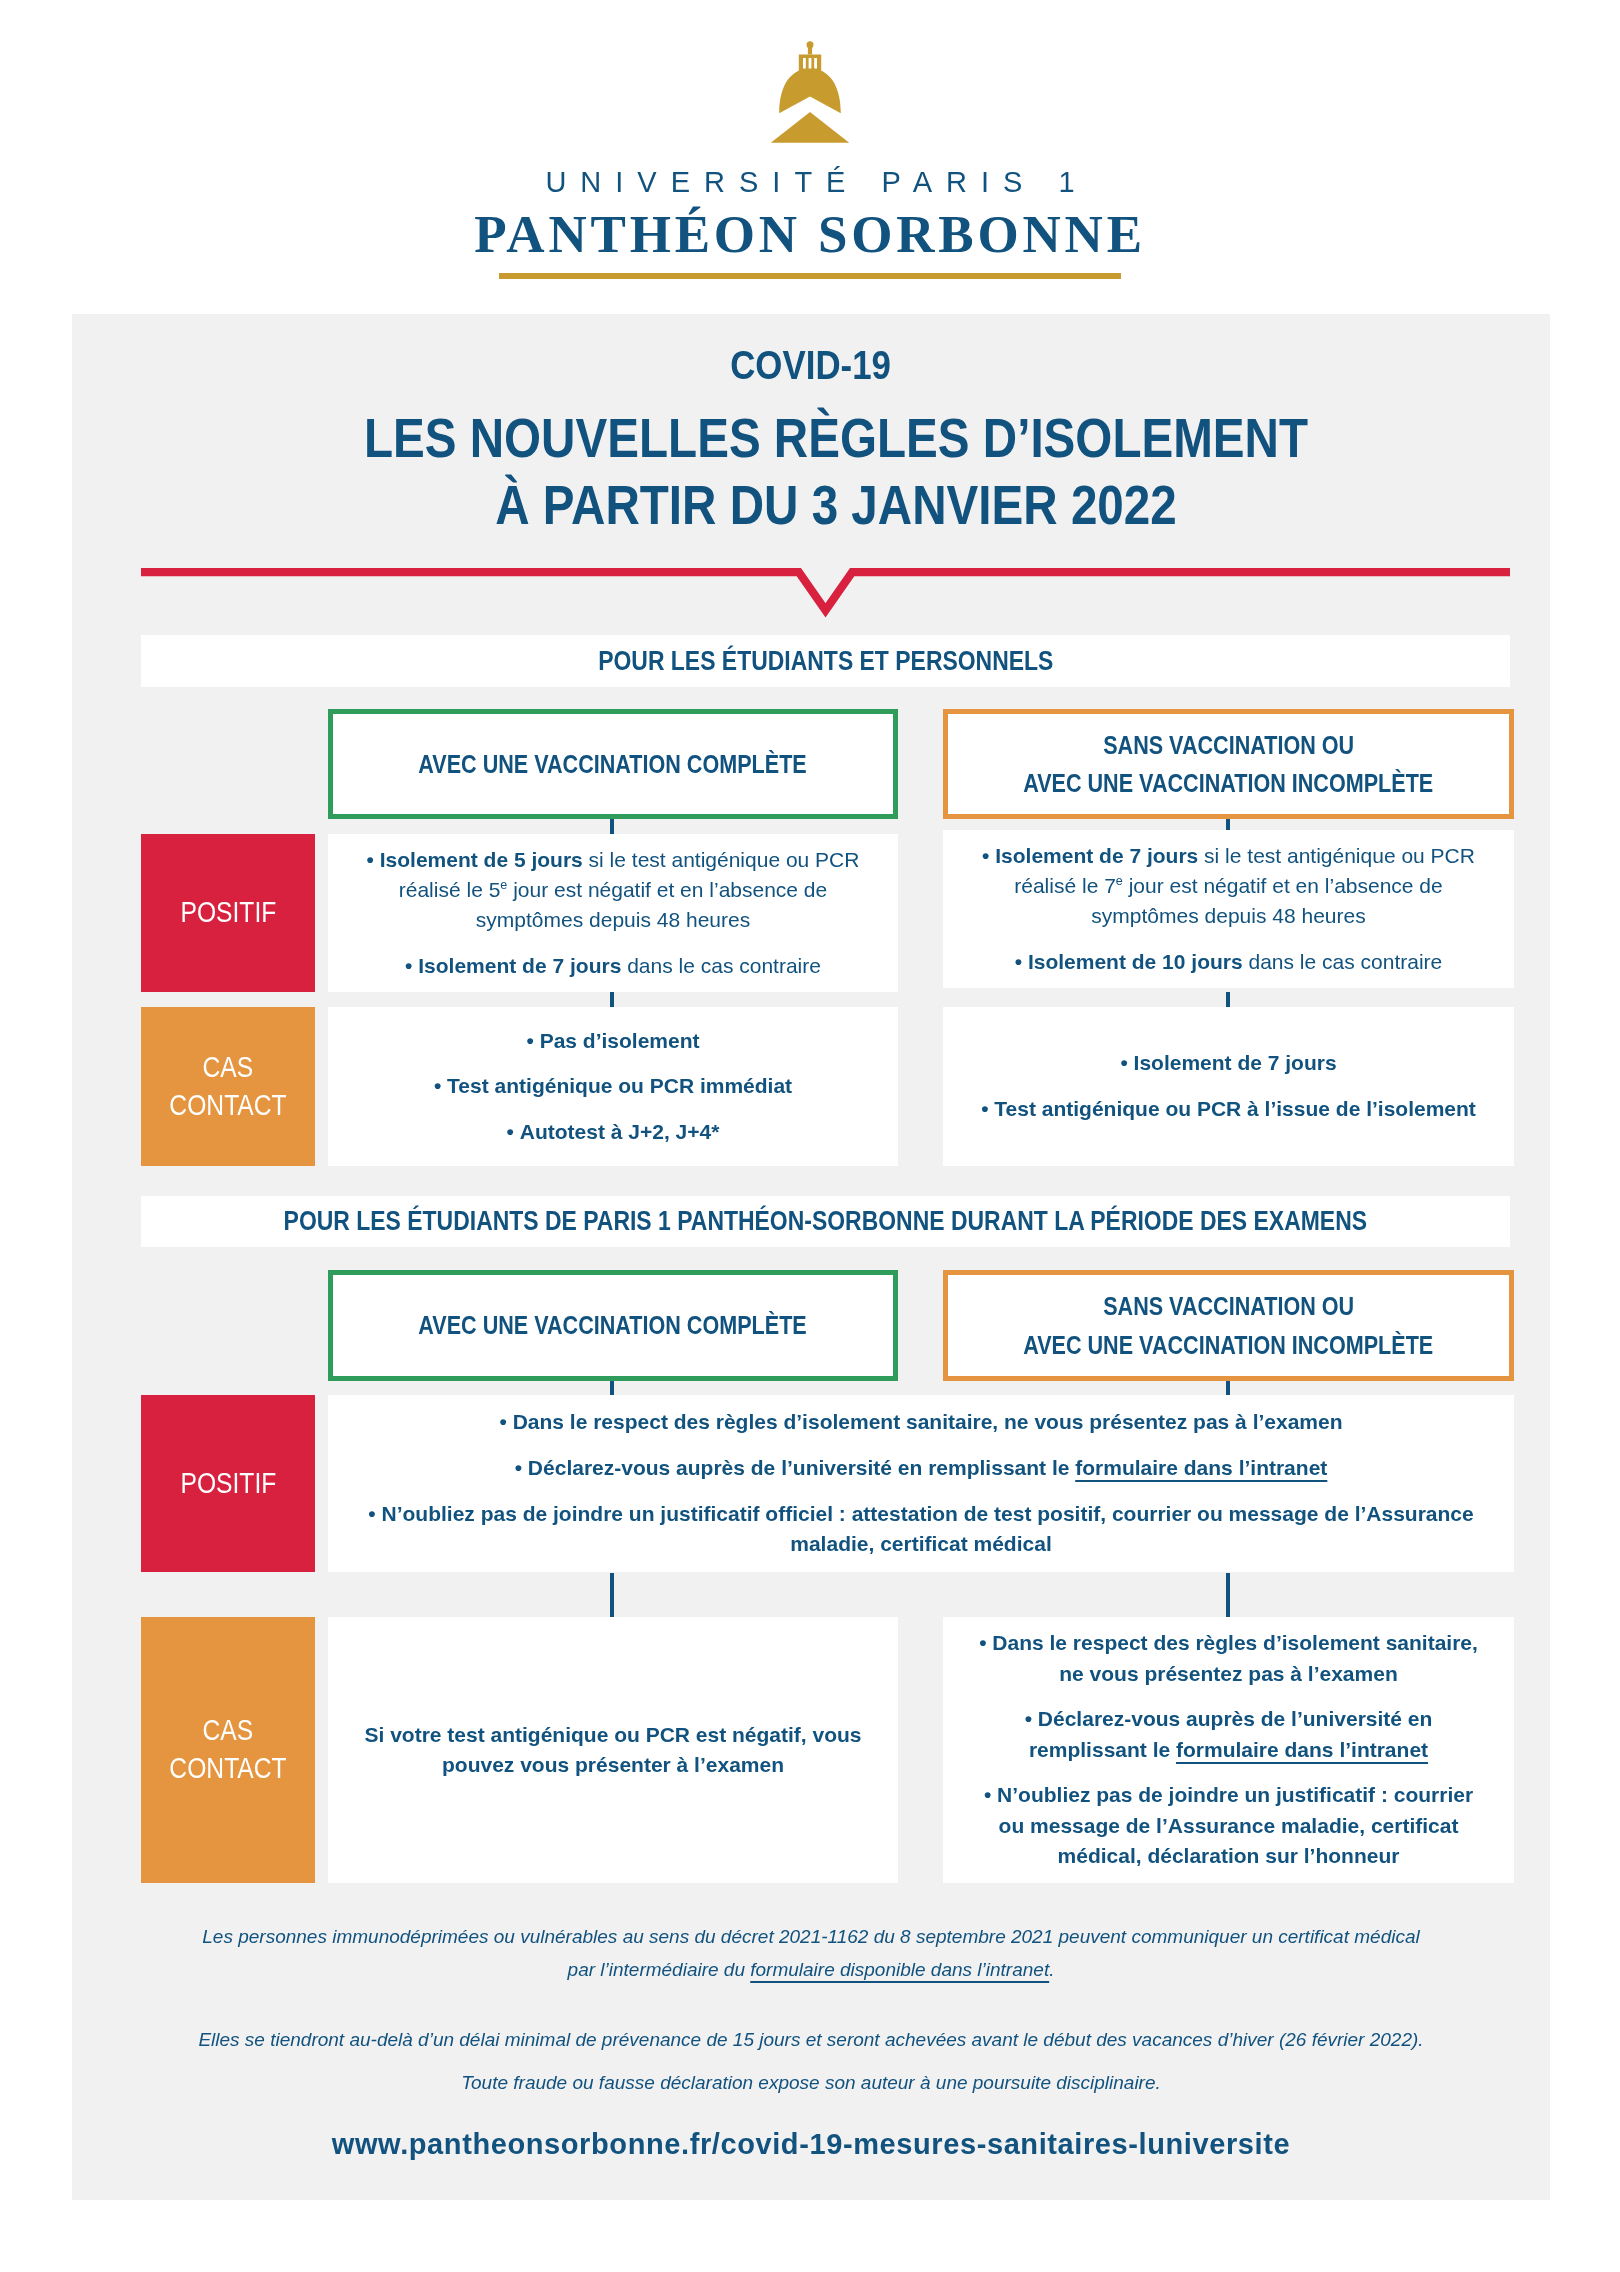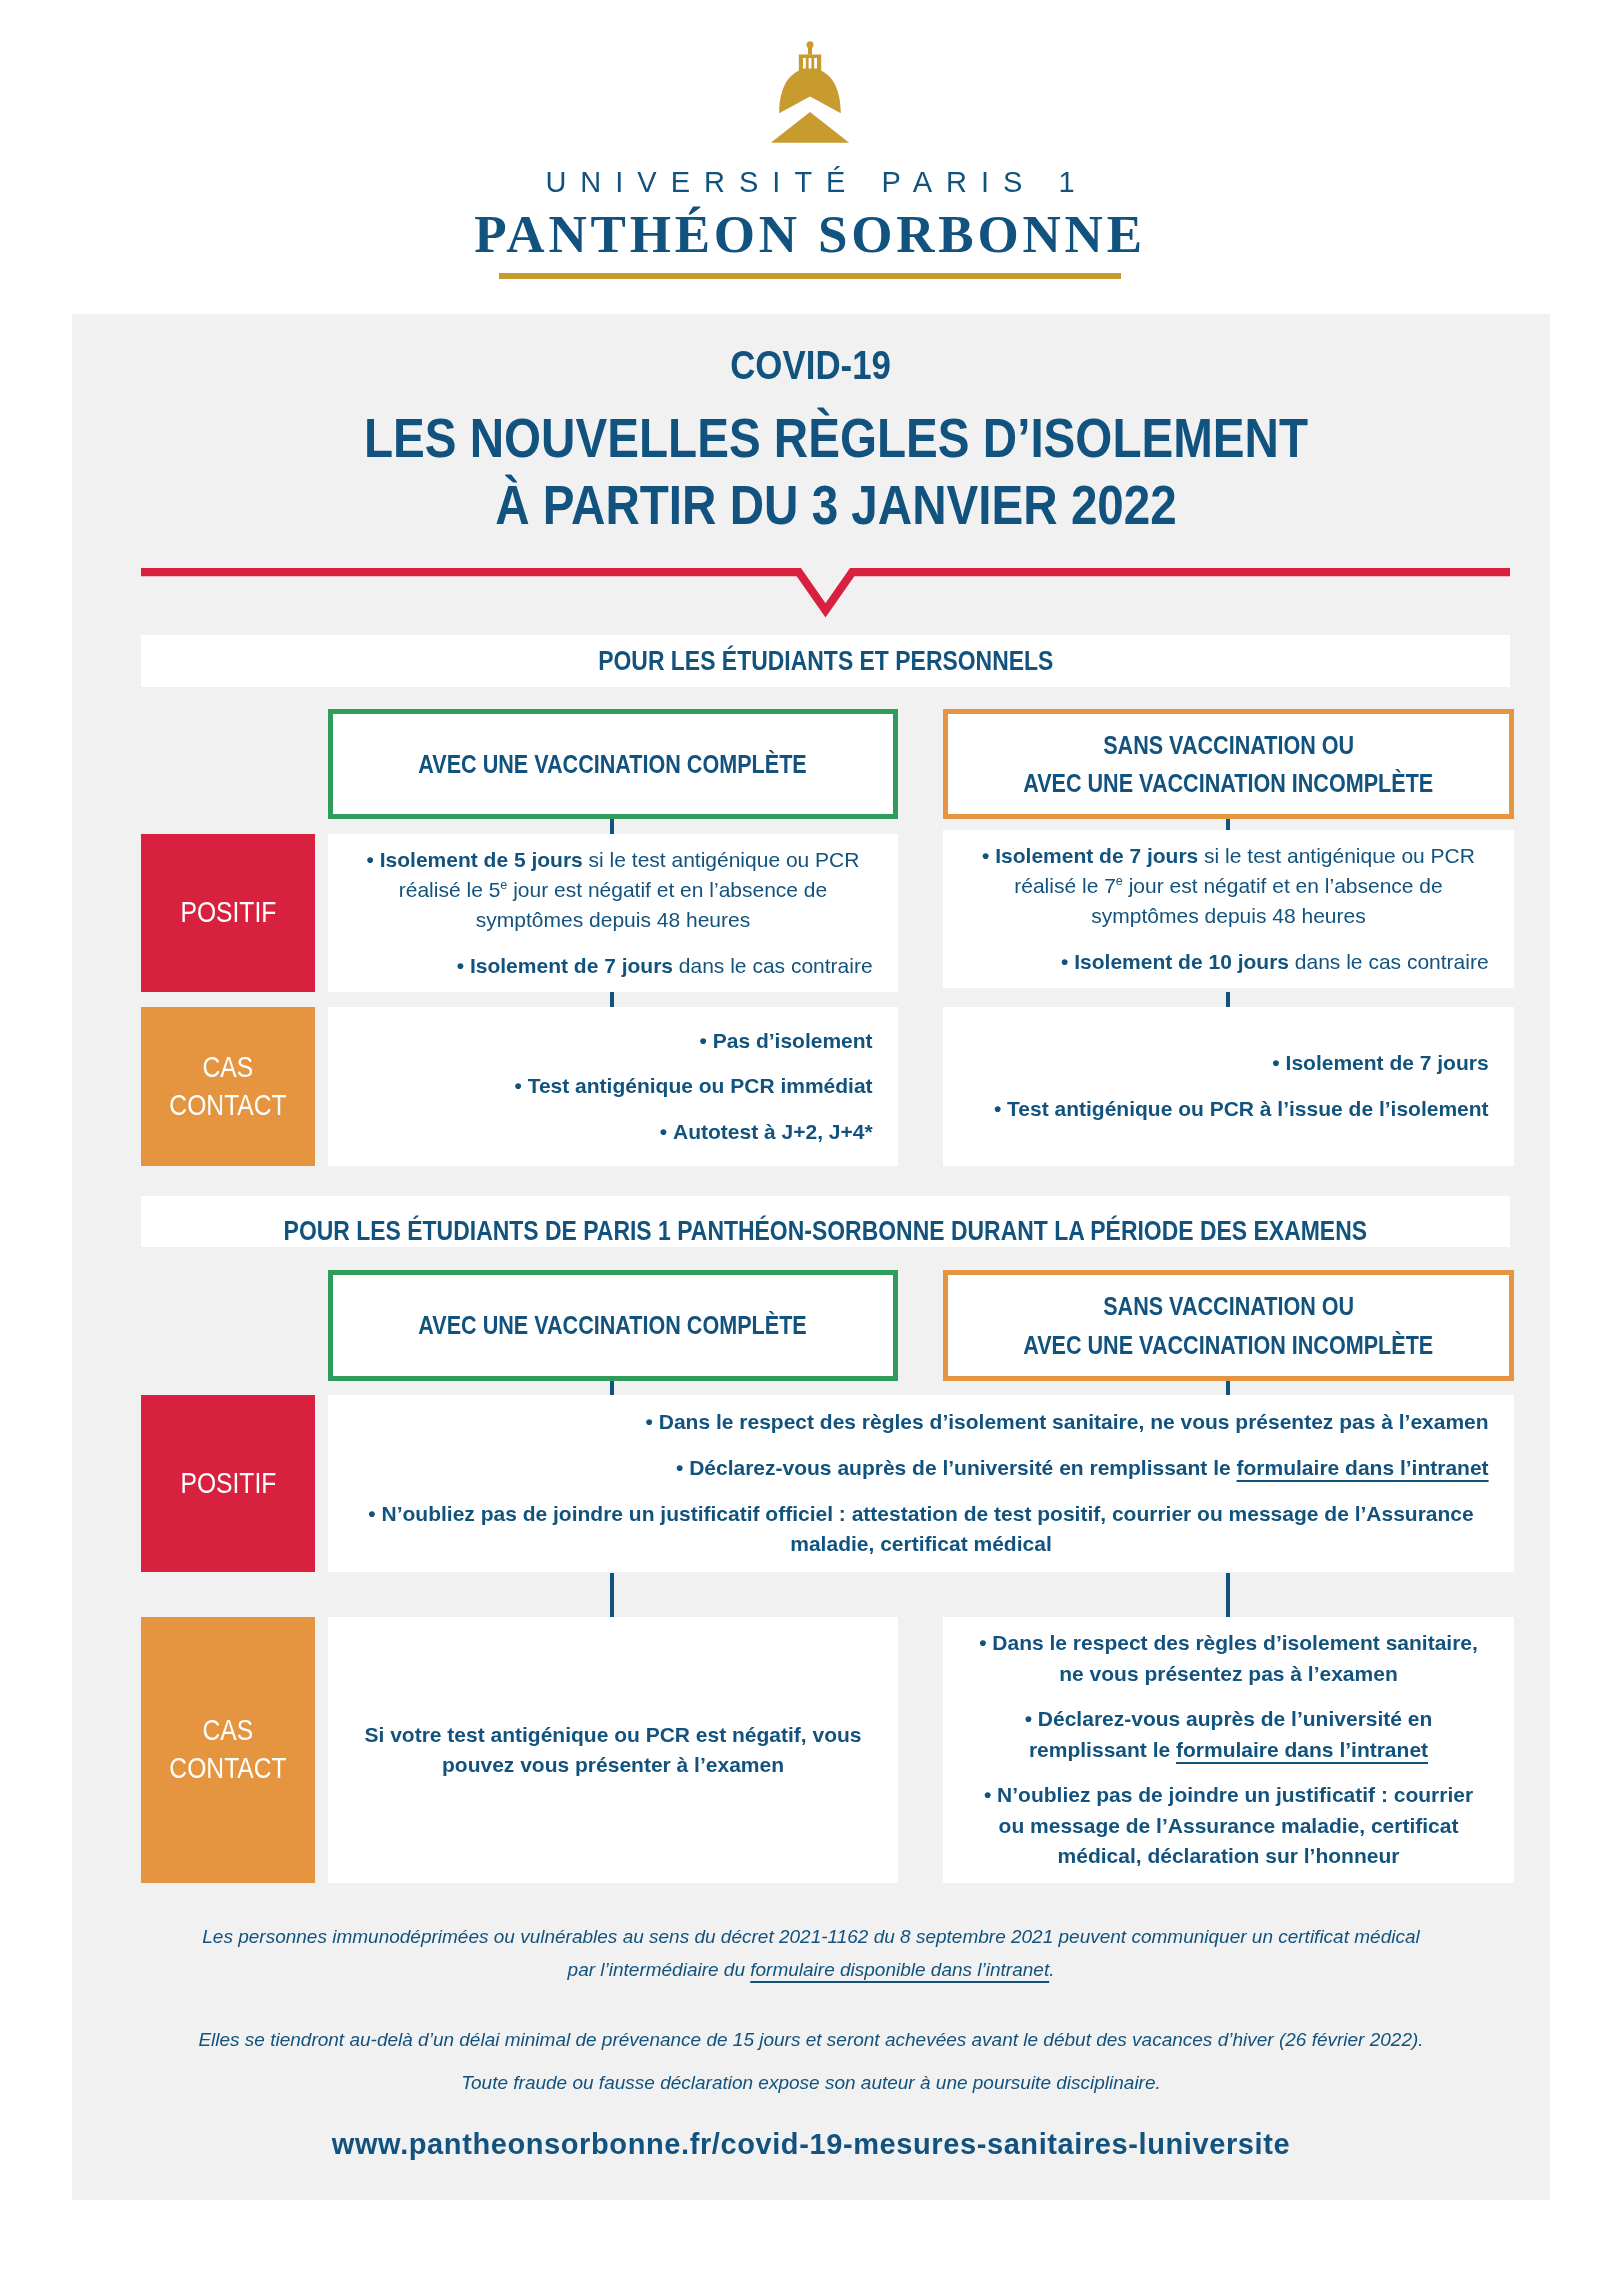--- a/index.html
+++ b/index.html
@@ -24,38 +24,38 @@
           font-weight:700;font-size:41px;}
   .title{position:absolute;top:90px;width:100%;text-align:center;margin:0;
          font-weight:700;font-size:56px;line-height:1.2;padding-left:25px;}
   .title .line{display:block;}
   .redline{position:absolute;top:253px;left:69px;width:1369px;height:51px;}
 
   .banner{position:absolute;left:69px;width:1369px;background:#ffffff;
           display:flex;align-items:center;justify-content:center;
           font-weight:700;font-size:27px;}
   .banner1{top:321px;height:52px;}
-  .banner2{top:882px;height:51px;align-items:flex-end;}
+  .banner2{top:882px;height:51px;}
 
   .hbox{position:absolute;background:#ffffff;box-sizing:border-box;
         display:flex;flex-direction:column;align-items:center;justify-content:center;
         font-weight:700;font-size:25.4px;line-height:1.5;text-align:center;}
   .hbox.green{border:5.7px solid #2F9C5C;}
   .hbox.orange{border:5.7px solid #E5953F;}
 
   .stub{position:absolute;width:4.4px;background:#11527E;}
 
   .label{position:absolute;left:69px;width:174px;box-sizing:border-box;
          display:flex;flex-direction:column;align-items:center;justify-content:center;
          color:#ffffff;font-weight:400;font-size:29px;line-height:1.3;text-align:center;}
   .label.red{background:#D8213F;}
   .label.orangebg{background:#E5953F;}
 
   .cell{position:absolute;background:#ffffff;box-sizing:border-box;
-        display:flex;flex-direction:column;align-items:flex-end;justify-content:center;
+        display:flex;flex-direction:column;align-items:center;justify-content:center;
         font-size:21px;line-height:1.45;text-align:center;padding:6.3px 25.4px;}
   .cell p{margin:7.6px 0;}
   .bullet::before{content:"\2022\00a0";font-weight:700;}
   .plainline{font-weight:700;margin:0;}
 
   .b{font-weight:700;}
   .u{text-decoration:underline;text-decoration-thickness:1.9px;text-underline-offset:5.1px;}
   .i{font-style:italic;}
   sup{font-size:60%;line-height:0;vertical-align:super;}
 

